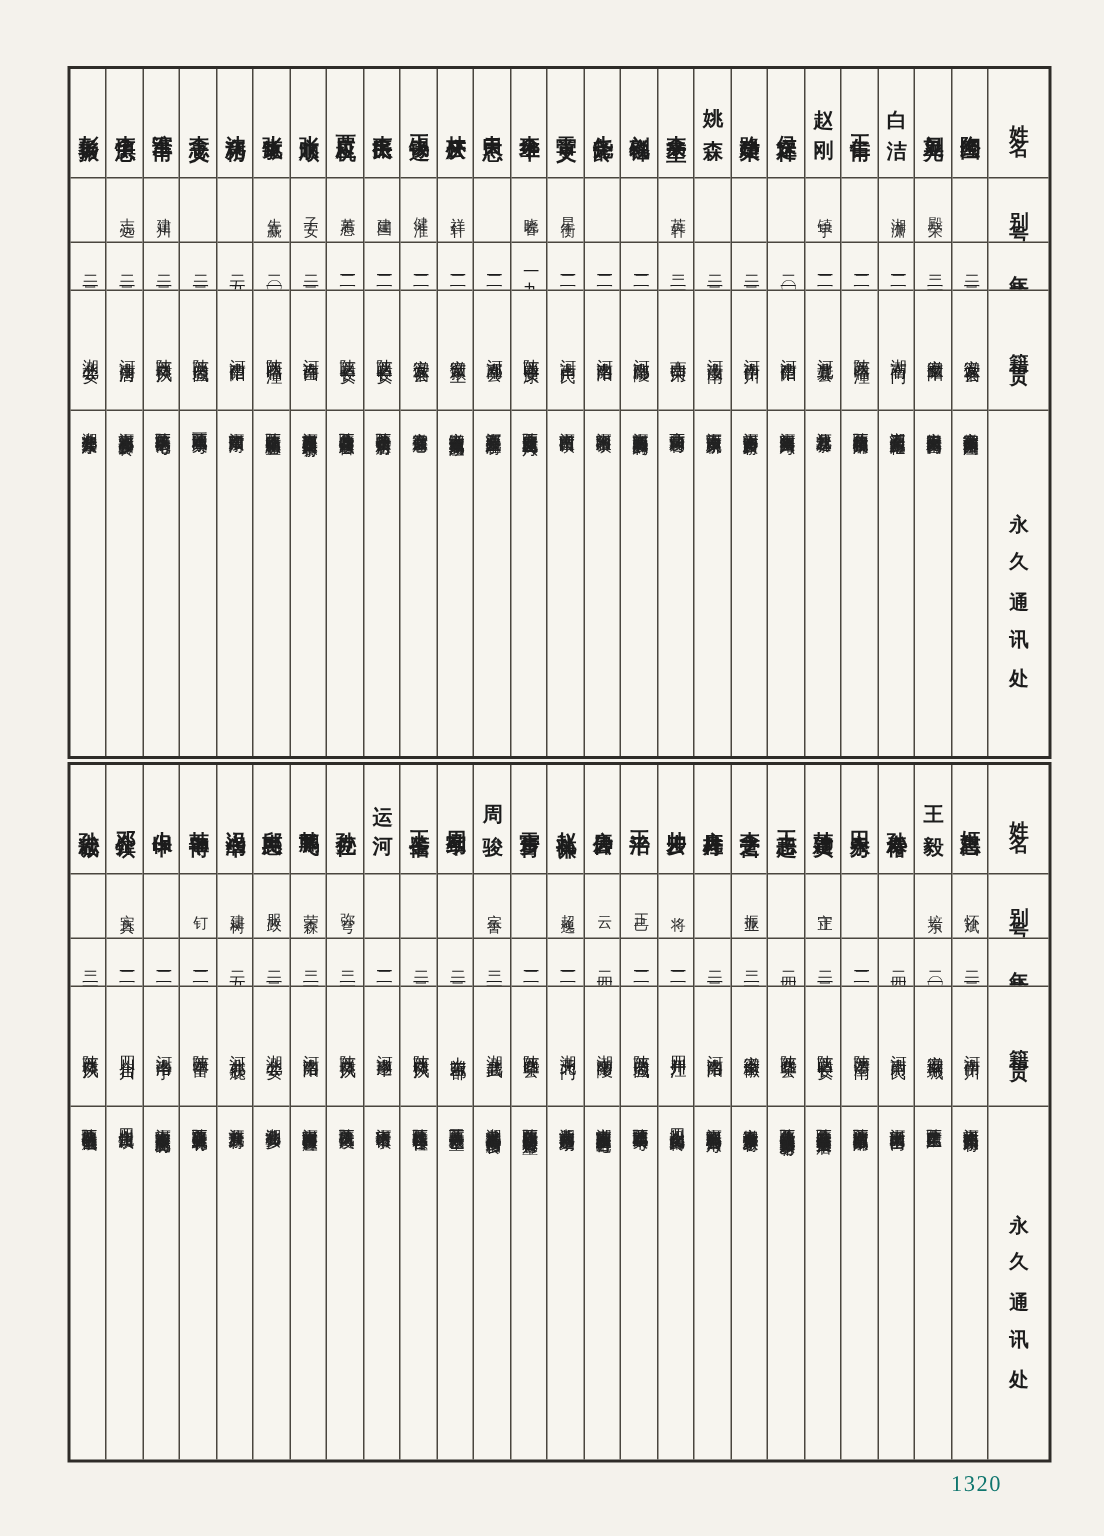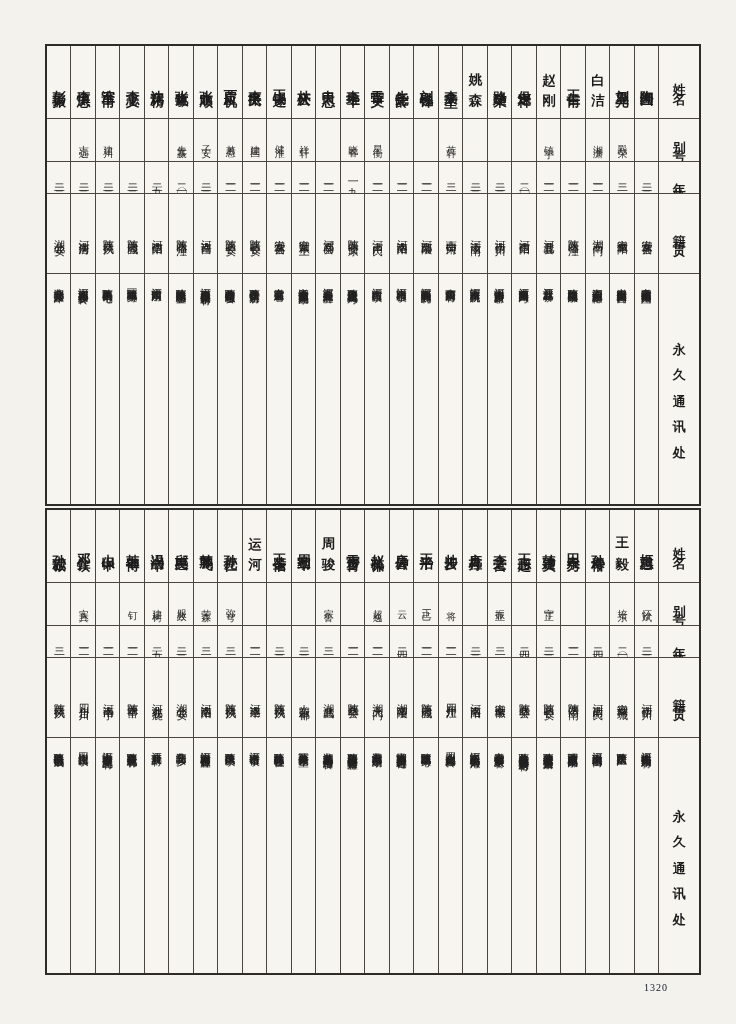--- a/index.html
+++ b/index.html
@@ -66,23 +66,23 @@
   .t-addr   { font-size: 10.5px; letter-spacing: 0.5px; color: #222; }
 
   .h-label  { font-size: 13px; font-weight: bold; letter-spacing: 9px; }
   .h-age    { letter-spacing: 5px; }
   .h-addr   { font-size: 13px; font-weight: bold; letter-spacing: 26px; padding-top: 14px; }
   .header-col .c-addr { align-items: center; padding-top: 0; }
 
   .page-number {
     position: absolute;
     right: 68px; top: 982px;
-    font-size: 10px;
+    font-size: 15px;
     letter-spacing: 1px;
-    color: #0f172a;
+    color: #0f766e;
     font-family: "Liberation Serif", serif;
   }
 </style>
 </head>
 <body>
 
 <div class="sheet">
 
   <div class="table" id="table-top">
     <div class="col header-col">

